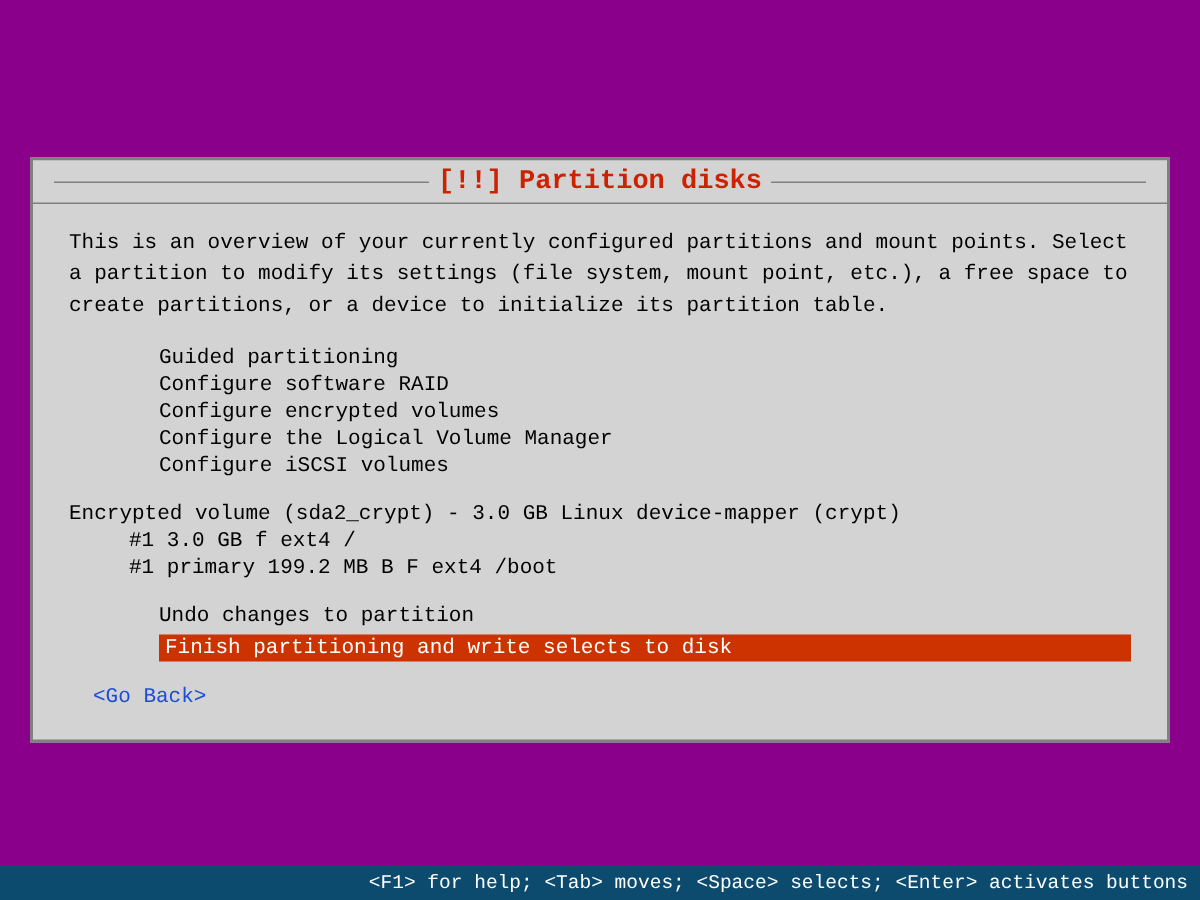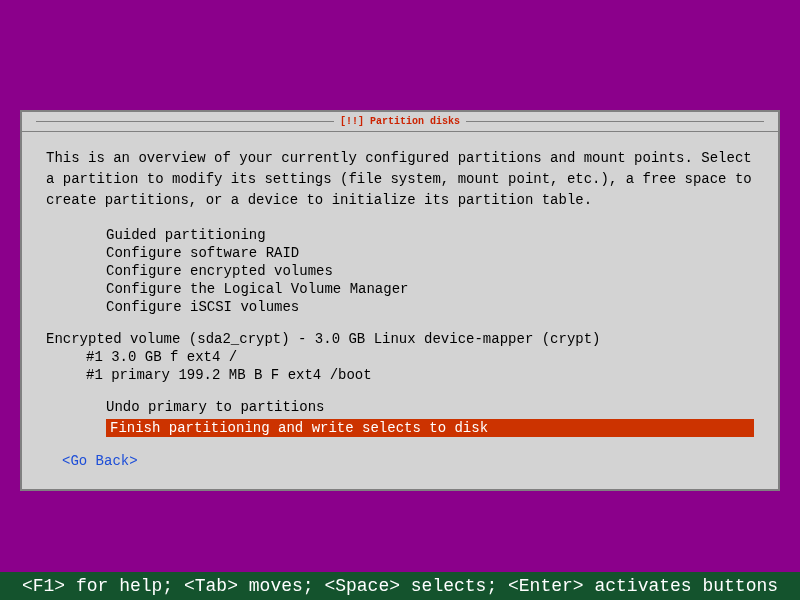--- a/index.html
+++ b/index.html
@@ -44,21 +44,21 @@
     .title-bar::after {
       content: '';
       flex: 1;
       height: 1px;
       background: #808080;
       margin: 0 6px;
     }
     .title-text {
       color: #CC2200;
       font-weight: bold;
-      font-size: 10px;
+      font-size: 18px;
       white-space: nowrap;
     }
     .dialog-body {
       padding: 16px 24px;
       color: #000000;
     }
     .description {
       margin-bottom: 16px;
       line-height: 1.5;
     }
@@ -94,25 +94,25 @@
     .go-back {
       padding: 8px 0 4px 16px;
       color: #1d4ed8;
       cursor: pointer;
     }
     .status-bar {
       position: absolute;
       bottom: 0;
       left: 0;
       width: 100%;
-      background-color: #14532d;
+      background-color: #0c4a6e;
       color: #ffffff;
       padding: 4px 8px;
-      font-size: 18px;
-      text-align: center;
+      font-size: 13px;
+      text-align: right;
     }
     .highlight {
       background-color: #CC3300;
       color: #ffffff;
       display: block;
       padding: 1px 4px;
     }
   </style>
 </head>
 <body>
@@ -133,21 +133,21 @@
         <li>Configure iSCSI volumes</li>
       </ul>
 
       <div class="partition-section">
         <div class="device-line">Encrypted volume (sda2_crypt) - 3.0 GB Linux device-mapper (crypt)</div>
         <div class="partition-entry">#1          3.0 GB    f  ext4       /</div>
         <div class="partition-entry">#1  primary   199.2 MB  B  F  ext4      /boot</div>
       </div>
 
       <ul class="action-list">
-        <li>Undo primary to partitions</li>
+        <li>Undo changes to partition</li>
         <li>
           <span class="highlight">Finish partitioning and write selects to disk</span>
         </li>
       </ul>
 
       <div class="go-back">&lt;Go Back&gt;</div>
     </div>
   </div>
 
   <div class="status-bar">

